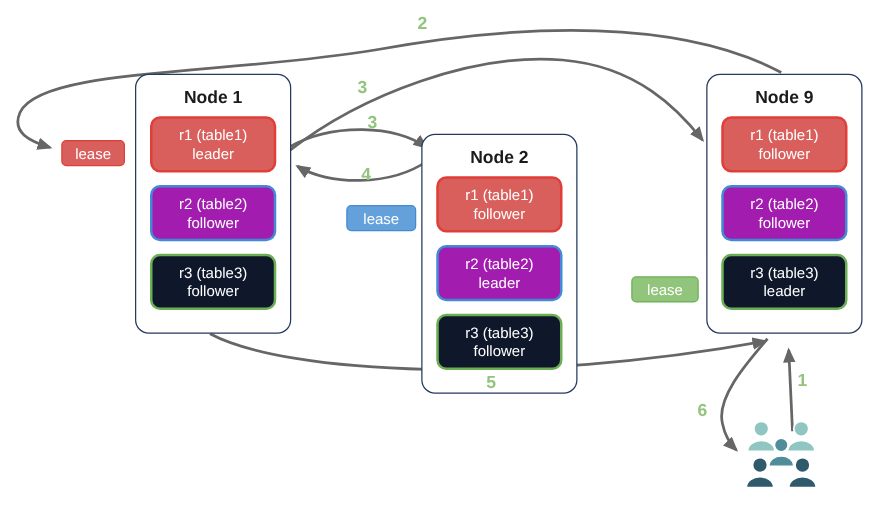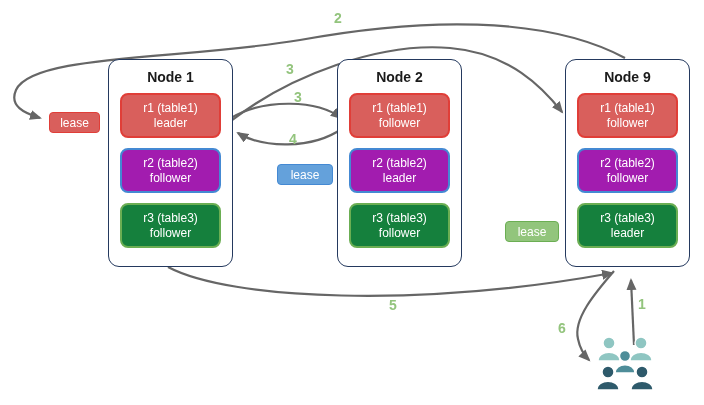--- a/index.html
+++ b/index.html
@@ -19,21 +19,21 @@
     text-align:center;
   }
   .rep{
     width:101px;height:45px;box-sizing:border-box;margin-bottom:10px;
     border-radius:8px;border:2px solid;color:#ffffff;font-size:12px;line-height:1.25;
     display:flex;flex-direction:column;align-items:center;justify-content:center;
     text-align:center;
   }
   .rep.red{background:#D95F5C;border-color:#E03E38;}
   .rep.blue{background:#a21caf;border-color:#4489D3;}
-  .rep.green{background:#15803d;border-color:#6BAE53;}
+  .rep.green{background:#0f172a;border-color:#6BAE53;}
 
   .lease{
     position:absolute;box-sizing:border-box;border-radius:4px;border:1.5px solid;
     color:#ffffff;font-size:12px;display:flex;align-items:center;justify-content:center;
   }
   .lease.red{left:49px;top:112px;width:51px;height:21px;background:#D95F5C;border-color:#E03E38;}
   .lease.blue{left:277px;top:164px;width:56px;height:21px;background:#64A1DB;border-color:#4489D3;}
   .lease.green{left:505px;top:221px;width:54px;height:21px;background:#92C57C;border-color:#6BAE53;}
 
   .step{
@@ -93,21 +93,21 @@
     <div class="rep blue">
       <span>r2 (table2)</span>
       <span>follower</span>
     </div>
     <div class="rep green">
       <span>r3 (table3)</span>
       <span>follower</span>
     </div>
   </div>
 
-  <div class="node" style="left:337px;">
+  <div class="node" style="left:337px;margin-top:48px;">
     <div class="node-title">Node 2</div>
     <div class="rep red">
       <span>r1 (table1)</span>
       <span>follower</span>
     </div>
     <div class="rep blue">
       <span>r2 (table2)</span>
       <span>leader</span>
     </div>
     <div class="rep green">

